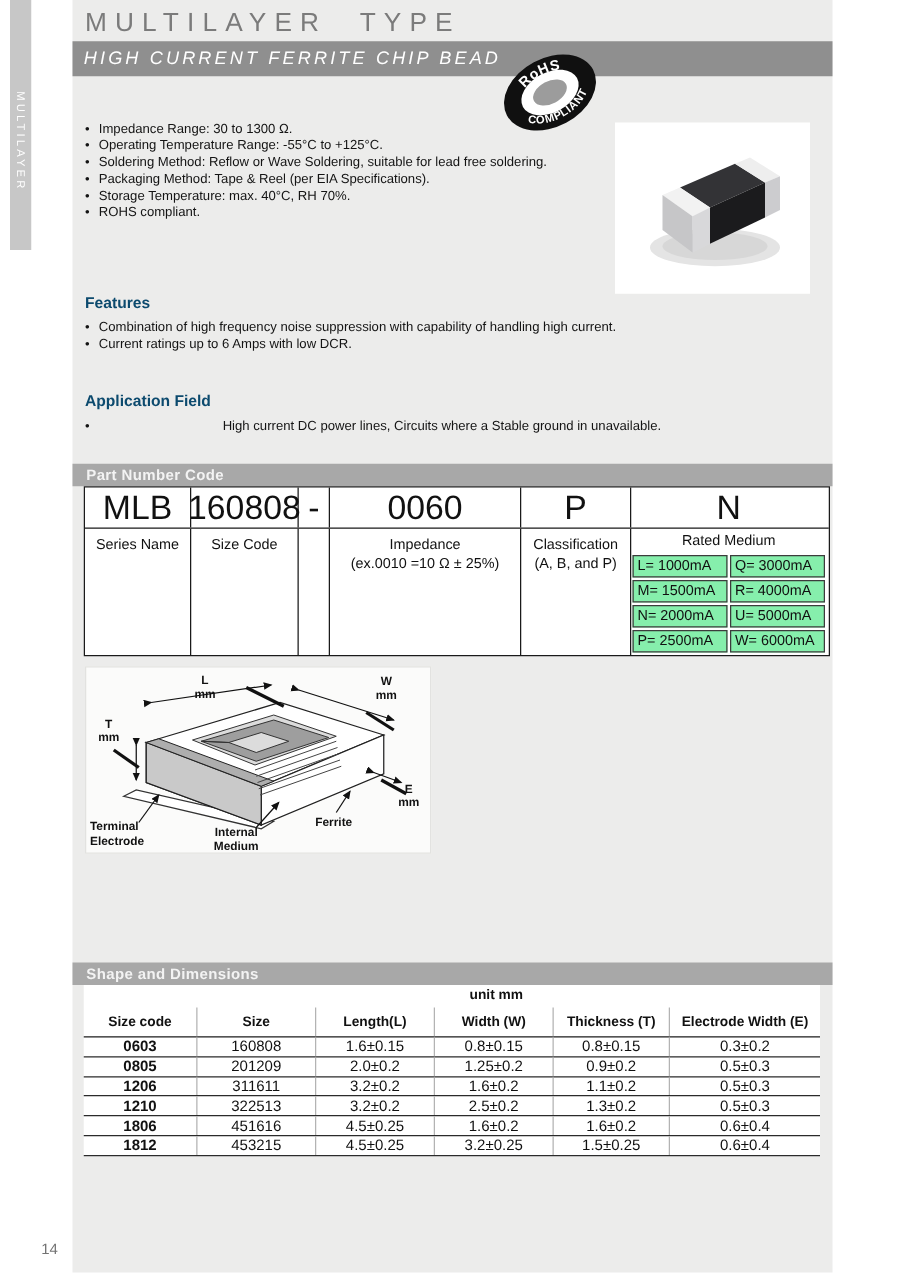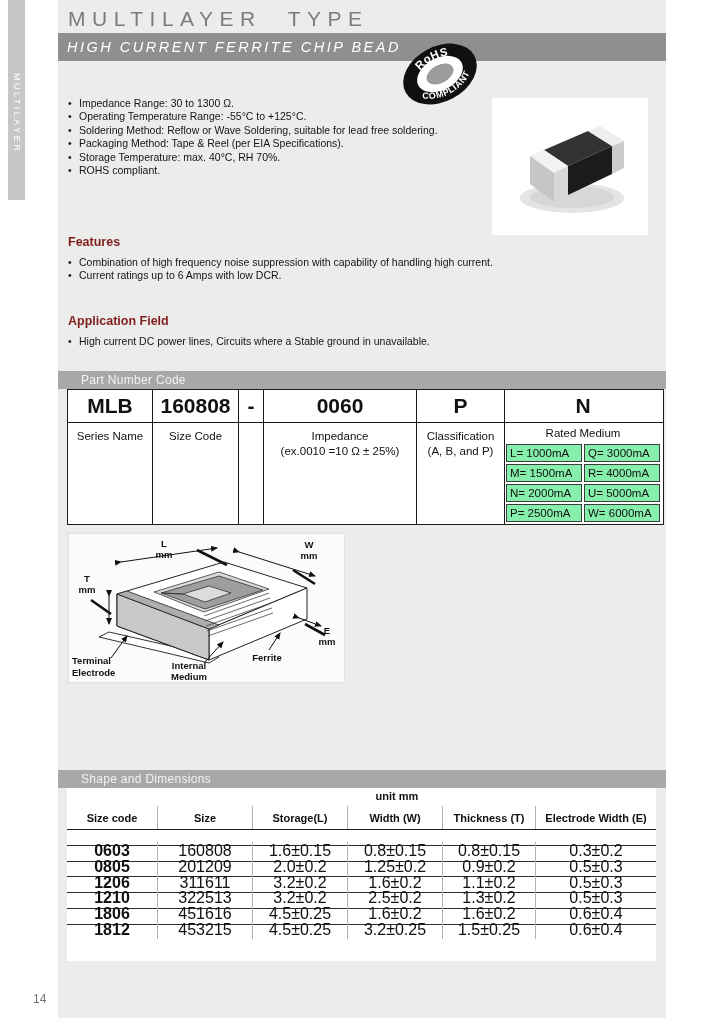--- a/index.html
+++ b/index.html
@@ -16,61 +16,61 @@
             letter-spacing:6.5px;word-spacing:14px;font-weight:400;}
   .subtitle-bar{position:absolute;left:0;top:33px;width:608px;height:28px;background:#8f8f8f;}
   .subtitle-bar span{display:block;line-height:28px;padding-left:9px;color:#ffffff;
             font-size:14.5px;letter-spacing:2.5px;font-style:italic;}
   .rohs-badge{position:absolute;left:342px;top:36px;z-index:5;}
   .photo-box{position:absolute;left:434px;top:98px;width:156px;height:137px;background:#ffffff;}
   
   .spec-list{position:absolute;left:10px;top:97px;width:420px;}
   .bullet{position:relative;padding-left:11px;font-size:10.5px;line-height:13.4px;color:#141414;}
   .bullet::before{content:"•";position:absolute;left:0;top:0;}
-  .section-heading{position:absolute;left:10px;font-size:12.5px;font-weight:bold;color:#7f1d1d;}
+  .section-heading{position:absolute;left:10px;font-size:12.5px;font-weight:bold;color:#0c4a6e;}
   .features-list{position:absolute;left:10px;top:256px;width:560px;}
-  .application-list{position:absolute;left:10px;top:335px;width:560px;}
+  .application-list{position:absolute;left:10px;top:335px;width:560px;text-align:center;}
   
   .gray-bar{position:absolute;left:0;width:608px;height:18px;background:#a8a8a8;}
-  .gray-bar span{display:block;line-height:18px;padding-left:23px;color:#f3f3f3;
-            font-size:12px;font-weight:normal;letter-spacing:0.3px;}
+  .gray-bar span{display:block;line-height:18px;padding-left:11px;color:#f3f3f3;
+            font-size:12px;font-weight:bold;letter-spacing:0.3px;}
   
   .pn-table{position:absolute;left:9px;top:389px;width:597px;background:#ffffff;
             border:1px solid #1a1a1a;box-sizing:border-box;}
   .pn-row1,.pn-row2{display:grid;grid-template-columns:85px 86px 25px 153px 88px 156px;}
   .pn-row1{border-bottom:1px solid #1a1a1a;}
   .pn-row1 .cell{height:32px;display:flex;align-items:center;justify-content:center;
-            font-size:21px;font-weight:bold;border-right:1px solid #1a1a1a;}
+            font-size:27px;font-weight:normal;border-right:1px solid #1a1a1a;}
   .pn-row1 .cell:last-child{border-right:none;}
   .pn-row2 .cell{min-height:101px;border-right:1px solid #1a1a1a;text-align:center;
             font-size:11.5px;padding-top:6px;box-sizing:border-box;}
   .pn-row2 .cell:last-child{border-right:none;padding-top:0;}
   .pn-row2 .cell .line{display:block;line-height:15px;}
   .rated-head{height:21px;line-height:21px;text-align:center;font-size:11.5px;}
   .rated-grid{display:grid;grid-template-columns:1fr 1fr;gap:2px;padding:0 1px 2px 1px;}
   .rated-grid .rc{border:1px solid #3c3c3c;font-size:11.5px;line-height:16px;
             padding-left:3px;text-align:left;background:#86efac;}
   
   .diagram-box{position:absolute;left:10px;top:533px;width:277px;height:150px;background:#fbfbfa;
             border:1px solid #e2e2e0;box-sizing:border-box;}
   .diagram-box svg{display:block;}
   .dg-label{font-size:9.5px;font-weight:bold;fill:#111;}
   
-  .sd-panel{position:absolute;left:9px;top:788px;width:589px;height:173px;background:#ffffff;}
+  .sd-panel{position:absolute;left:9px;top:788px;width:589px;height:137px;background:#ffffff;}
   .unit-note{position:absolute;left:250px;top:2px;width:160px;text-align:center;
             font-size:11px;font-weight:bold;}
   .sd-header,.sd-row{display:grid;grid-template-columns:91px 95px 95px 95px 93px 120px;}
   .sd-header{position:absolute;left:0;top:18px;width:589px;height:24px;border-bottom:1.5px solid #1d1d1d;box-sizing:border-box;}
   .sd-header .hc{display:flex;align-items:center;justify-content:center;font-size:11px;
             font-weight:bold;border-right:1px solid #b3b3b3;}
   .sd-header .hc:last-child{border-right:none;}
   .sd-rows{position:absolute;left:0;top:42px;width:589px;}
   .sd-row{height:15.8px;border-bottom:1px solid #2b2b2b;box-sizing:border-box;}
-  .sd-row .dc{display:flex;align-items:center;justify-content:center;font-size:16px;
-            border-right:1px solid #b3b3b3;margin-top:12px;}
+  .sd-row .dc{display:flex;align-items:center;justify-content:center;font-size:12px;
+            border-right:1px solid #b3b3b3;}
   .sd-row .dc:first-child{font-weight:bold;}
   .sd-row .dc:last-child{border-right:none;}
   .page-number{position:absolute;left:33px;top:992px;font-size:12px;color:#737373;}
 </style>
 </head>
 <body>
 
 <div class="page">
 
   <div class="side-tab">
@@ -242,21 +242,21 @@
 
     <div class="gray-bar" style="top:770px;">
       <span>Shape and Dimensions</span>
     </div>
 
     <div class="sd-panel">
       <div class="unit-note">unit mm</div>
       <div class="sd-header">
         <div class="hc">Size code</div>
         <div class="hc">Size</div>
-        <div class="hc">Storage(L)</div>
+        <div class="hc">Length(L)</div>
         <div class="hc">Width (W)</div>
         <div class="hc">Thickness (T)</div>
         <div class="hc">Electrode Width (E)</div>
       </div>
       <div class="sd-rows">
         <div class="sd-row">
           <div class="dc">0603</div>
           <div class="dc">160808</div>
           <div class="dc">1.6±0.15</div>
           <div class="dc">0.8±0.15</div>

